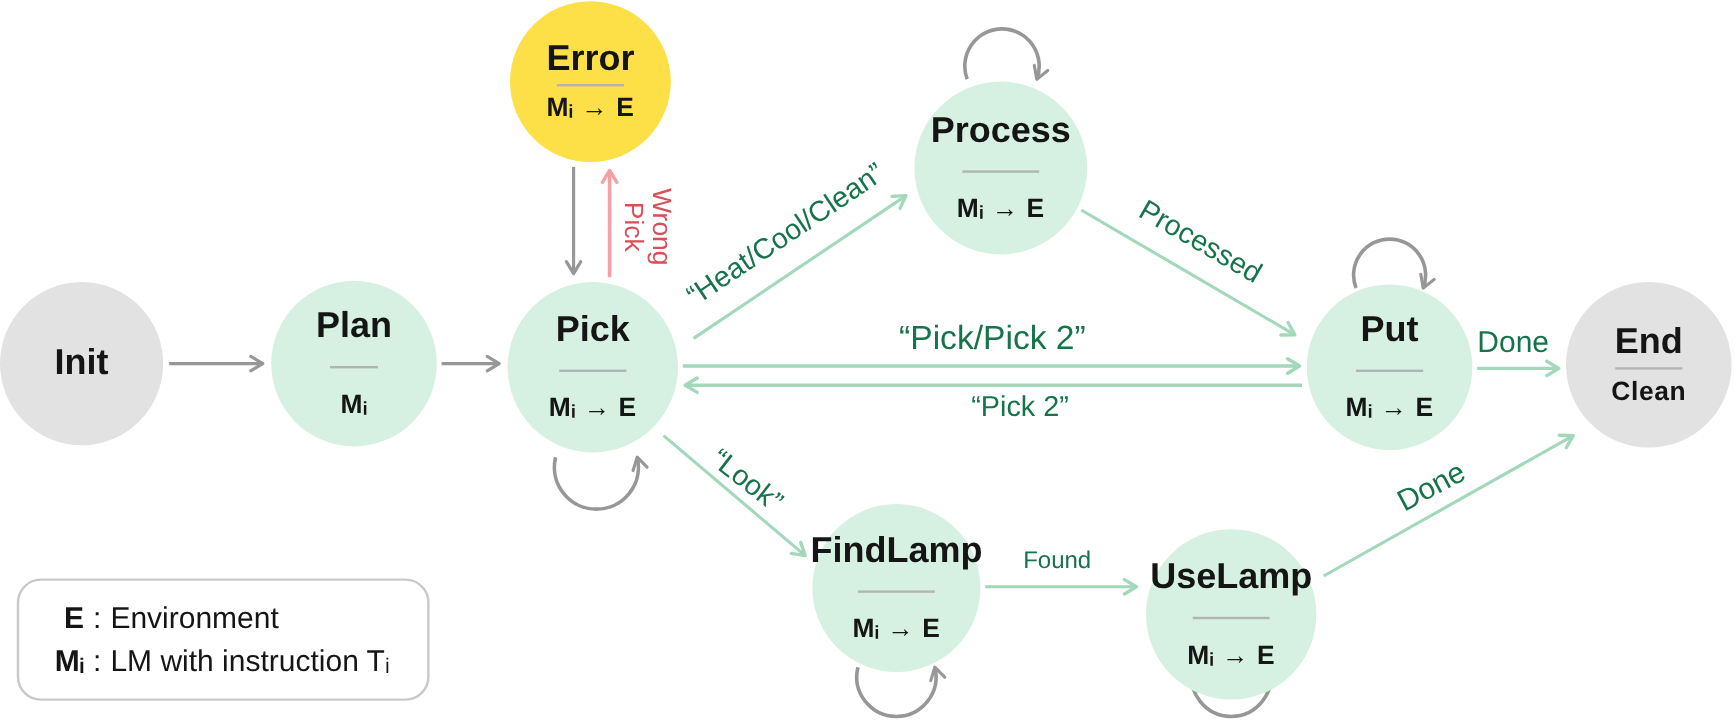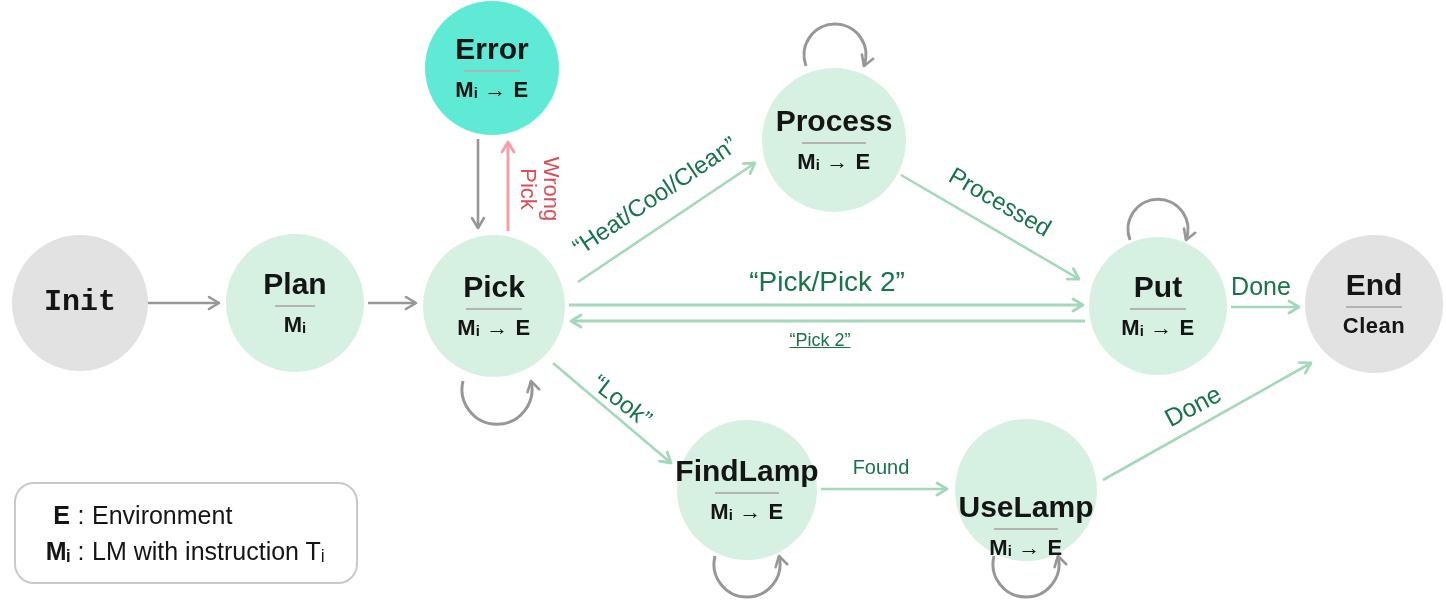--- a/index.html
+++ b/index.html
@@ -13,46 +13,46 @@
   .e-gray  { stroke:#979797; stroke-width:2.6; fill:none; }
   .e-green { stroke:#a3d8ba; stroke-width:2.6; fill:none; }
   .e-green.thick { stroke-width:3; }
   .e-pink  { stroke:#f4a0a6; stroke-width:3; fill:none; }
   .loop    { stroke-width:3; }
 
   .node {
     position:absolute; border-radius:50%;
     display:flex; flex-direction:column; align-items:center; justify-content:center;
   }
-  .node-green { background:#d6f1e1; }
+  .node-green { background:#d6f1e1;gap:12px; }
   .node-gray  { background:#e2e2e2; }
-  .node-pink  { background:#5eead4; }
+  .node-pink  { background:#fde047; }
   .node-title { font-weight:700; font-size:30px; color:#151515; line-height:1.05; white-space:nowrap; }
   .node-divider { width:56px; height:2px; background:#b3b3b3; margin:6px 0 5px; }
   .node-subtitle { font-weight:700; font-size:22px; color:#151515; white-space:nowrap; letter-spacing:0.5px; }
 
   
-  .n-init     { left:12px;    top:235px; width:136px; height:136px;font-family:Liberation Mono, monospace; }
+  .n-init     { left:0px;    top:235px; width:136px; height:136px; }
   .n-plan     { left:226px;  top:234px; width:138px; height:138px; }
   .n-error    { left:425px;  top:1px;   width:134px; height:134px; }
   .n-pick     { left:423px;  top:235px; width:142px; height:142px; }
   .n-process  { left:762px;  top:68px;  width:144px; height:144px; }
   .n-put      { left:1089px; top:237px; width:138px; height:138px; }
   .n-end      { left:1305px; top:235px; width:138px; height:138px; }
   .n-findlamp { left:677px;  top:420px; width:140px; height:140px; }
-  .n-uselamp  { left:955px;  top:419px; width:142px; height:142px;justify-content:flex-end; }
+  .n-uselamp  { left:955px;  top:441px; width:142px; height:142px; }
 
   .edge-label {
     position:absolute; transform:translate(-50%,-50%);
     color:#17744a; font-size:25px; white-space:nowrap; line-height:1;
   }
   .l-heat      { left:655px;  top:196px; transform:translate(-50%,-50%) rotate(-34deg); font-size:24px; }
   .l-processed { left:1000px; top:202px; transform:translate(-50%,-50%) rotate(30deg);  font-size:24px; }
   .l-pickpick2 { left:827px;  top:282px; font-size:28px; }
-  .l-pick2     { left:820px;  top:340px; font-size:18px;text-decoration:underline; }
+  .l-pick2     { left:850px;  top:340px; font-size:24px; }
   .l-done1     { left:1261px; top:286px; font-size:25px; }
   .l-look      { left:622px;  top:401px; transform:translate(-50%,-50%) rotate(38deg);  font-size:24px; }
   .l-found     { left:881px;  top:467px; font-size:20px; }
   .l-done2     { left:1193px; top:406px; transform:translate(-50%,-50%) rotate(-28deg); font-size:25px; }
   .l-wrong {
     left:540px; top:189px; transform:translate(-50%,-50%) rotate(90deg);
     color:#d94f57; font-size:22px; text-align:center; line-height:1.05;
   }
 
   .legend {

